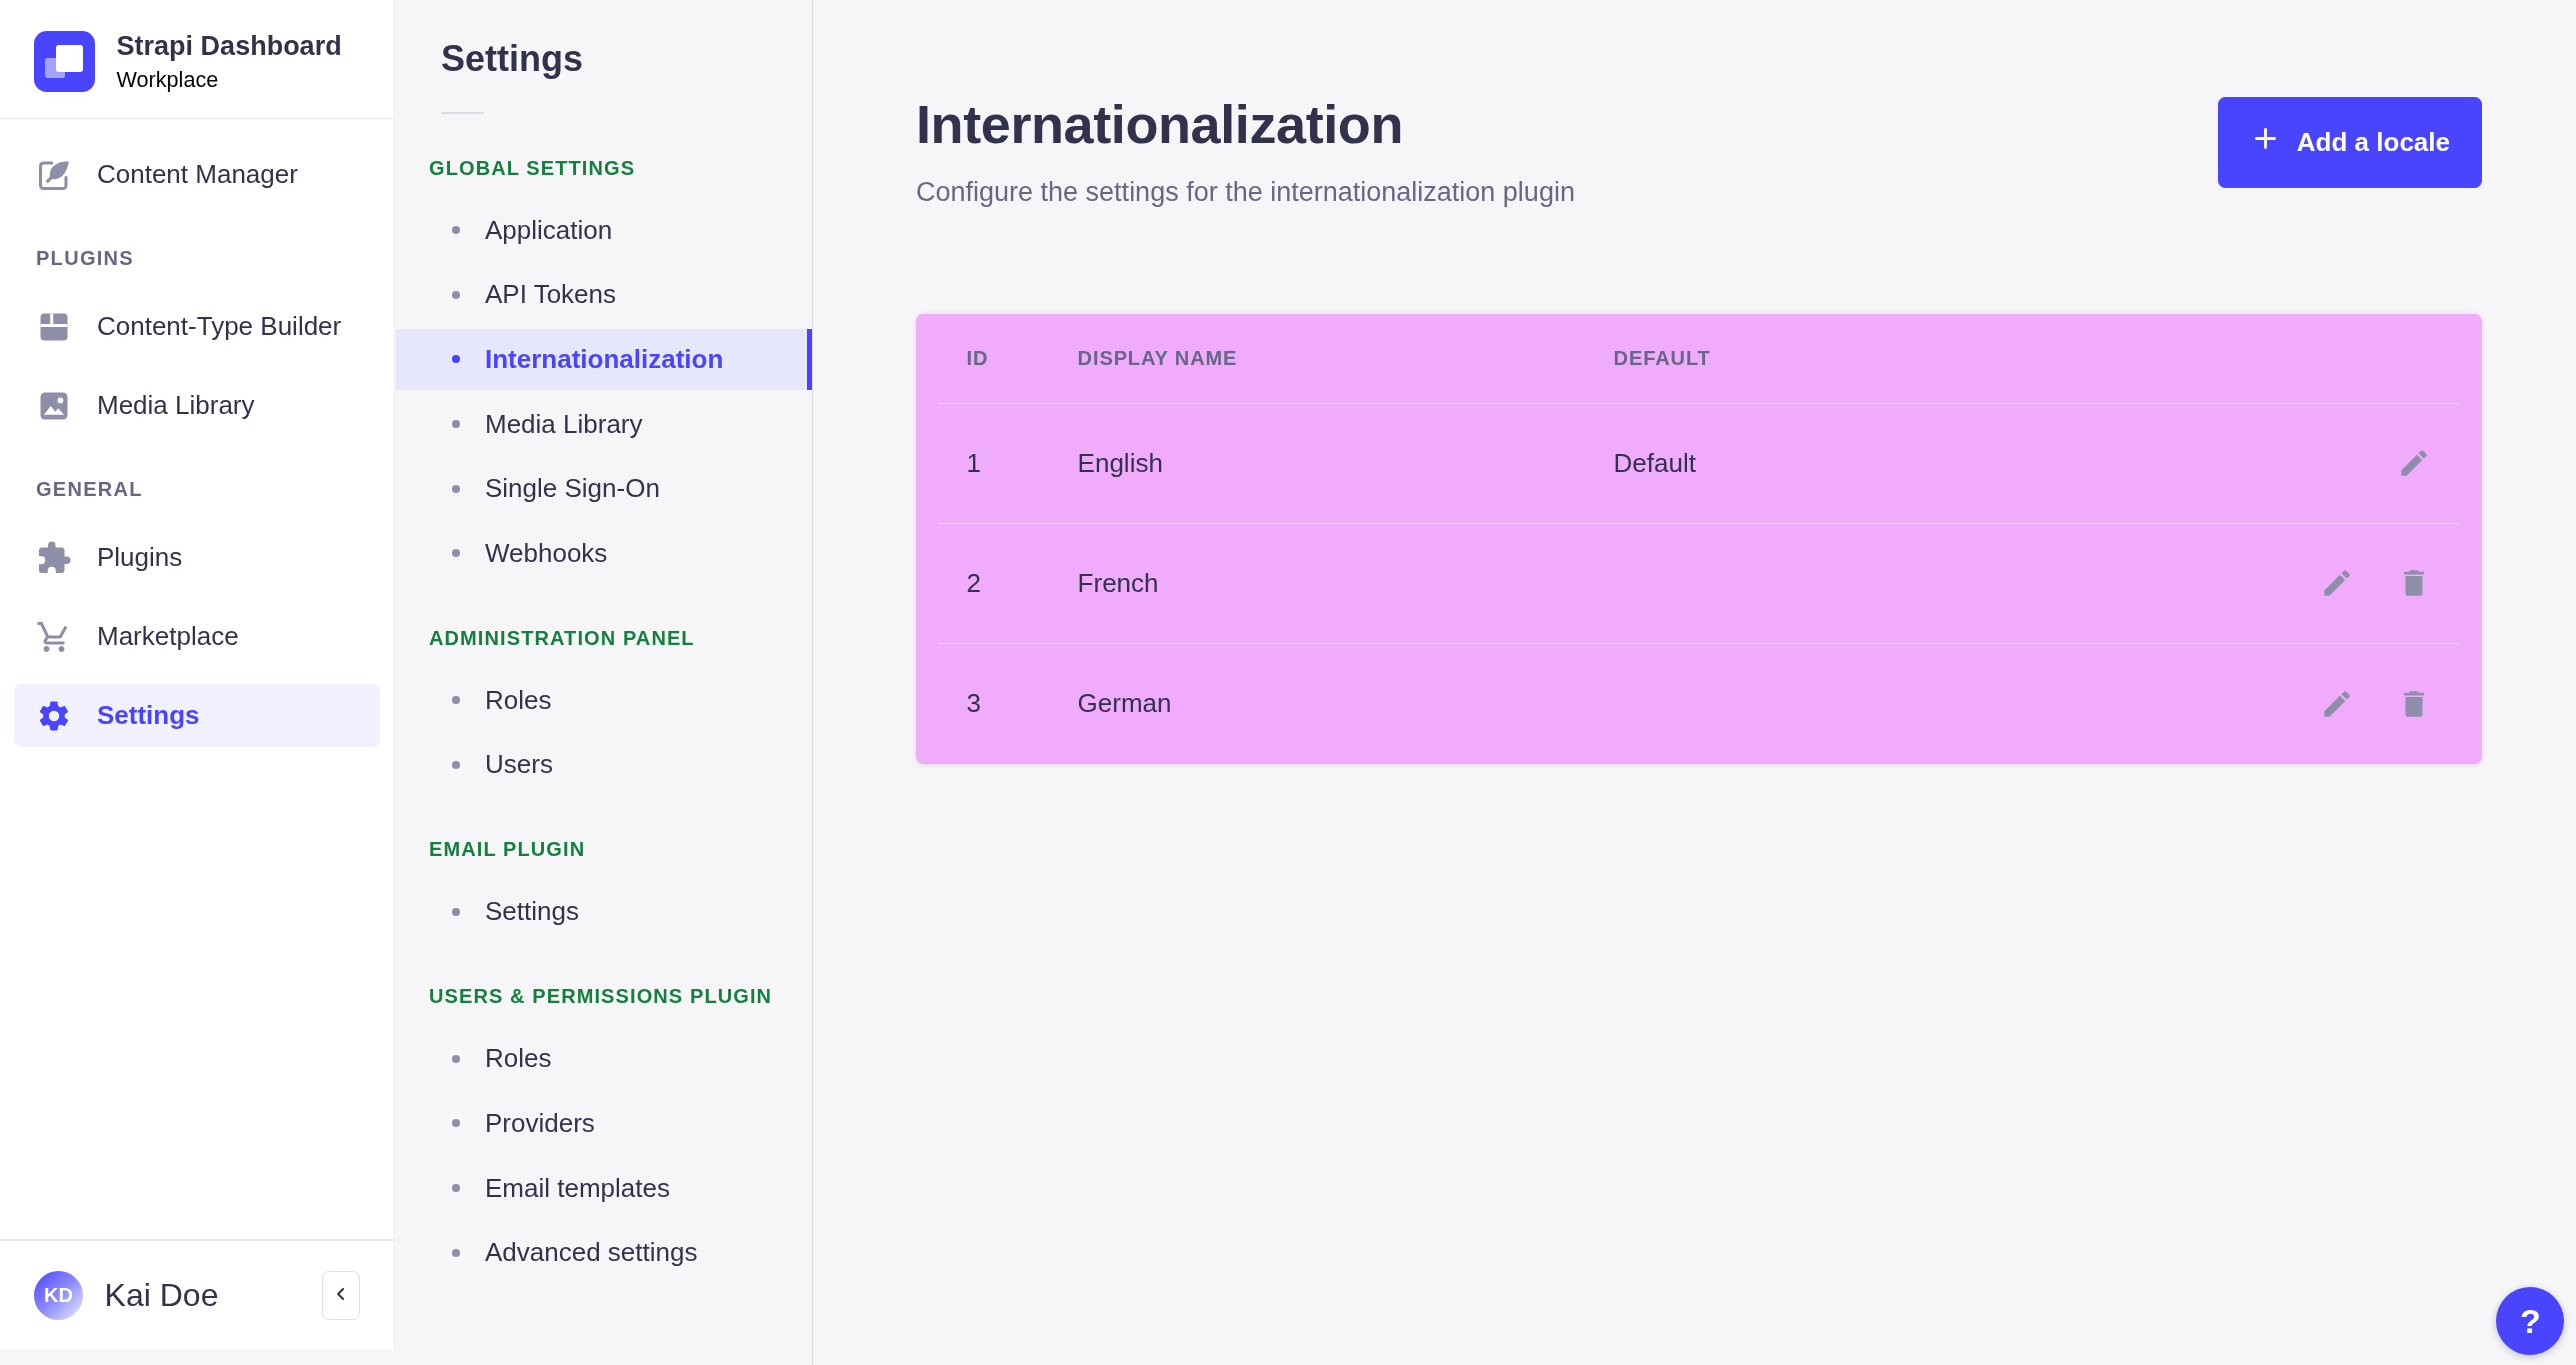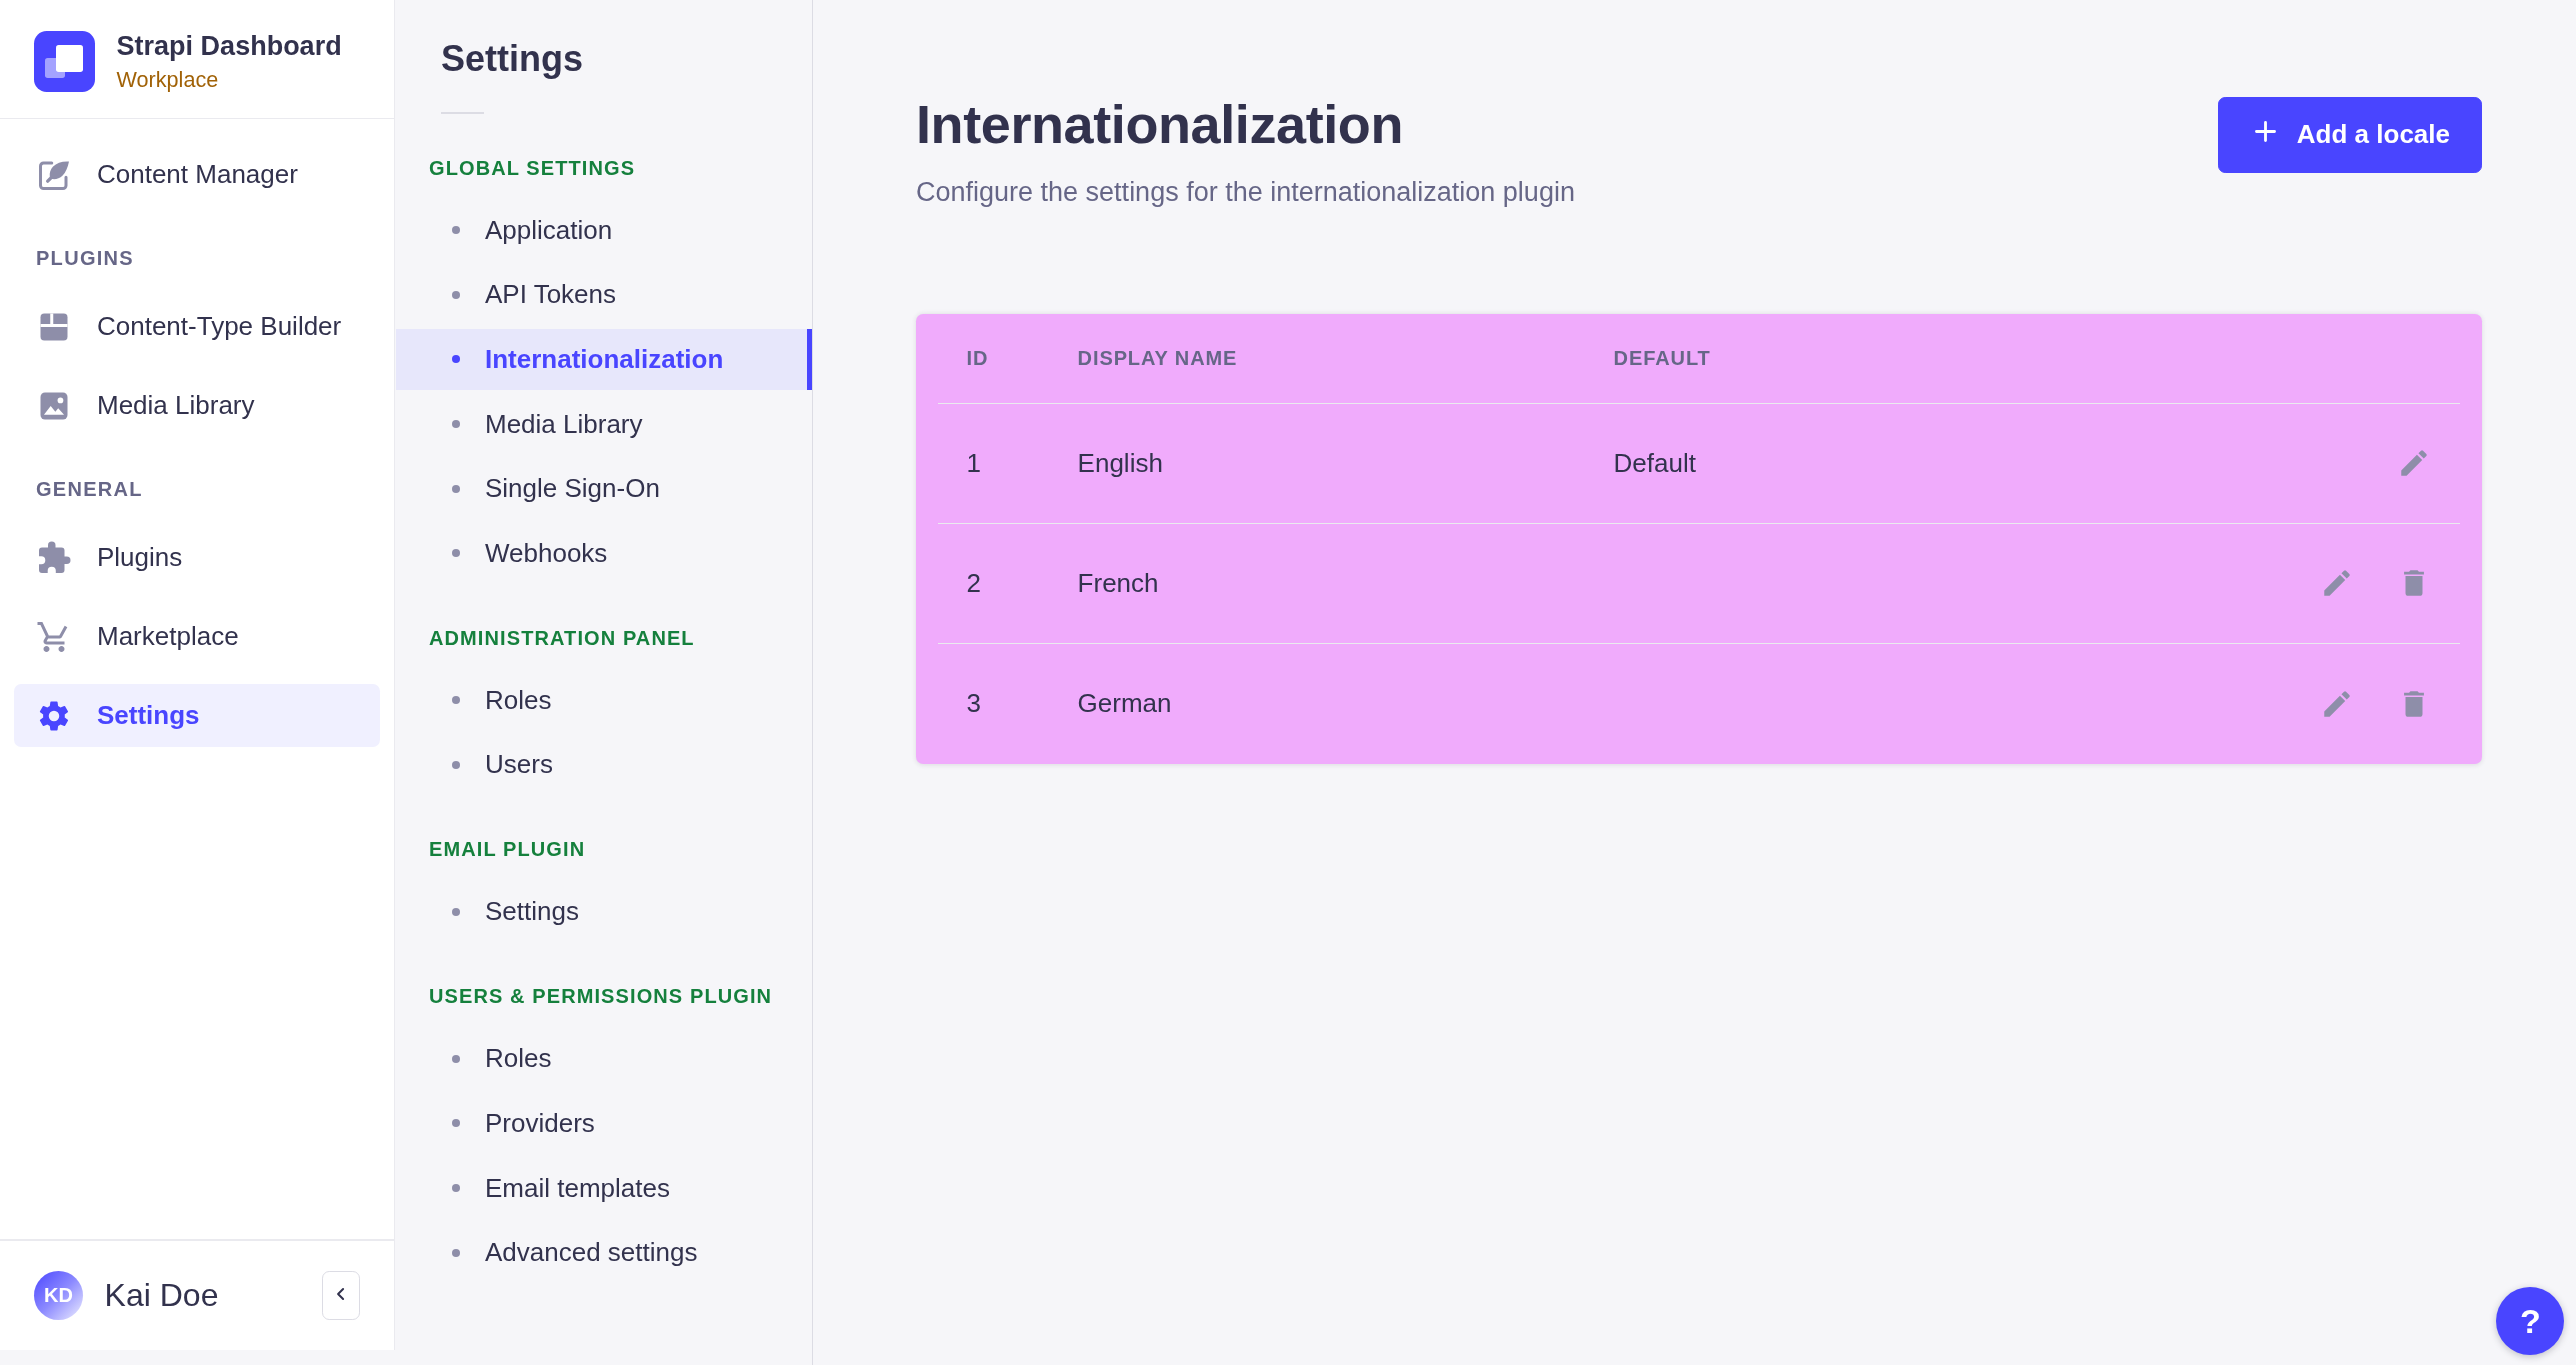--- a/index.html
+++ b/index.html
@@ -24,21 +24,21 @@
   }
   .logo-glyph-main {
     position:absolute; left:21.6px; top:13.5px; width:27px; height:27px;
     background:#ffffff; border-radius:2.7px;
   }
   .logo-glyph-shade {
     position:absolute; left:10.8px; top:27px; width:20px; height:20px;
     background:rgba(255,255,255,0.5); border-radius:2.7px;
   }
   .logo-title { font-size:27px; font-weight:700; color:#32324d; line-height:1.15; }
-  .logo-sub { font-size:21.6px; color:#a16207; margin-top:4.5px; }
+  .logo-sub { font-size:21.6px; color:#000000; margin-top:4.5px; }
   .h-divider { height:0.9px; background:#eaeaef; width:100%; }
   .side-nav { flex:1; padding:25px 14.4px 0 14.4px; }
   .side-item {
     display:flex; align-items:center; gap:25px; height:63px;
     padding:0 21.6px; border-radius:7.2px; font-size:26px; color:#32324d;
     cursor:pointer;
   }
   .side-item + .side-item { margin-top:16px; }
   .side-item .icn { width:36px; height:36px; color:#8e8ea9; flex:0 0 auto; }
   .side-item.selected { background:#f0f0ff; color:#4945ff; font-weight:600; }
@@ -91,21 +91,21 @@
   .main {
     position:absolute; left:814px; right:0; top:0; bottom:0;
     padding:93px 94px 0 102px;
   }
   .main-header { display:flex; justify-content:space-between; align-items:flex-start; }
   .page-title { font-size:54px; font-weight:700; color:#32324d; letter-spacing:-0.4px; }
   .page-subtitle { font-size:27px; color:#666687; margin-top:21.6px; }
   .add-btn {
     display:flex; align-items:center; gap:16px;
     background:#4945ff; color:#ffffff; border:0.9px solid #4945ff; border-radius:7.2px;
-    height:76px; padding:0 31px; font-size:26px; font-weight:600;
+    height:91px; padding:0 31px; font-size:26px; font-weight:600;
     font-family:inherit; cursor:pointer; margin-top:3.6px;
   }
   .add-btn svg { width:31px; height:31px; }
   .card {
     margin-top:106px; background:#f0abfc; border-radius:7.2px;
     box-shadow:0 0.9px 5.4px rgba(33,33,52,0.12);
   }
   .t-row {
     display:grid; grid-template-columns:111px 536px 1fr 199px;
     align-items:center; margin:0 21.6px; padding:0 29px;

